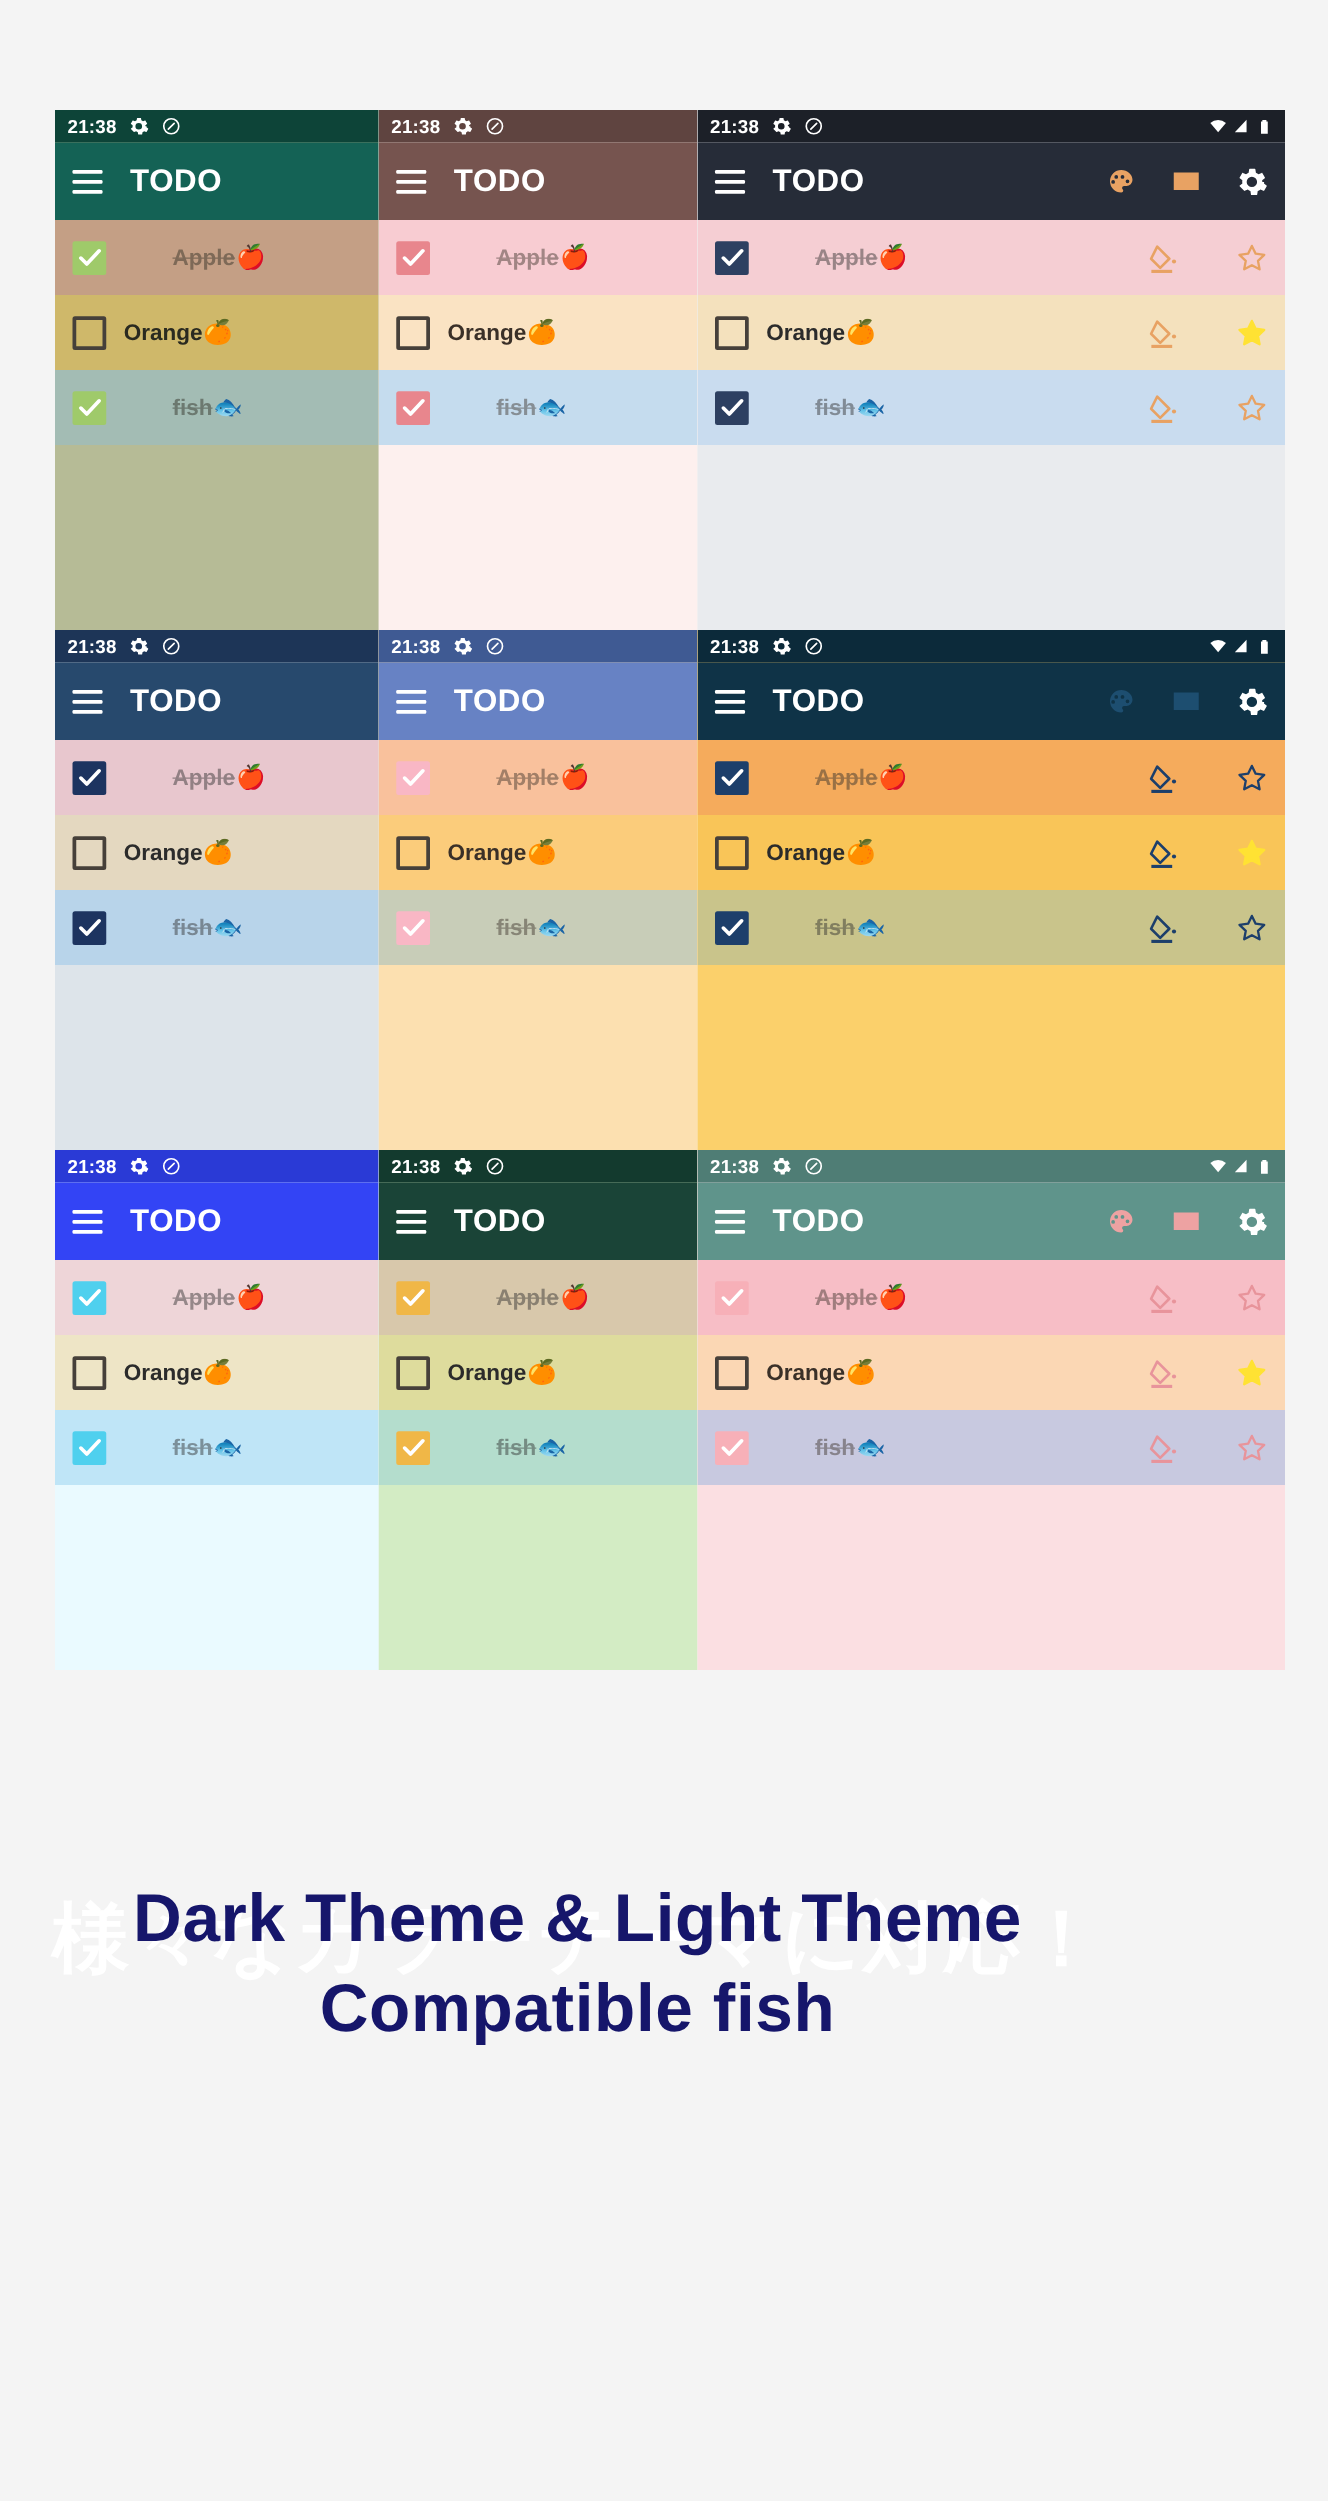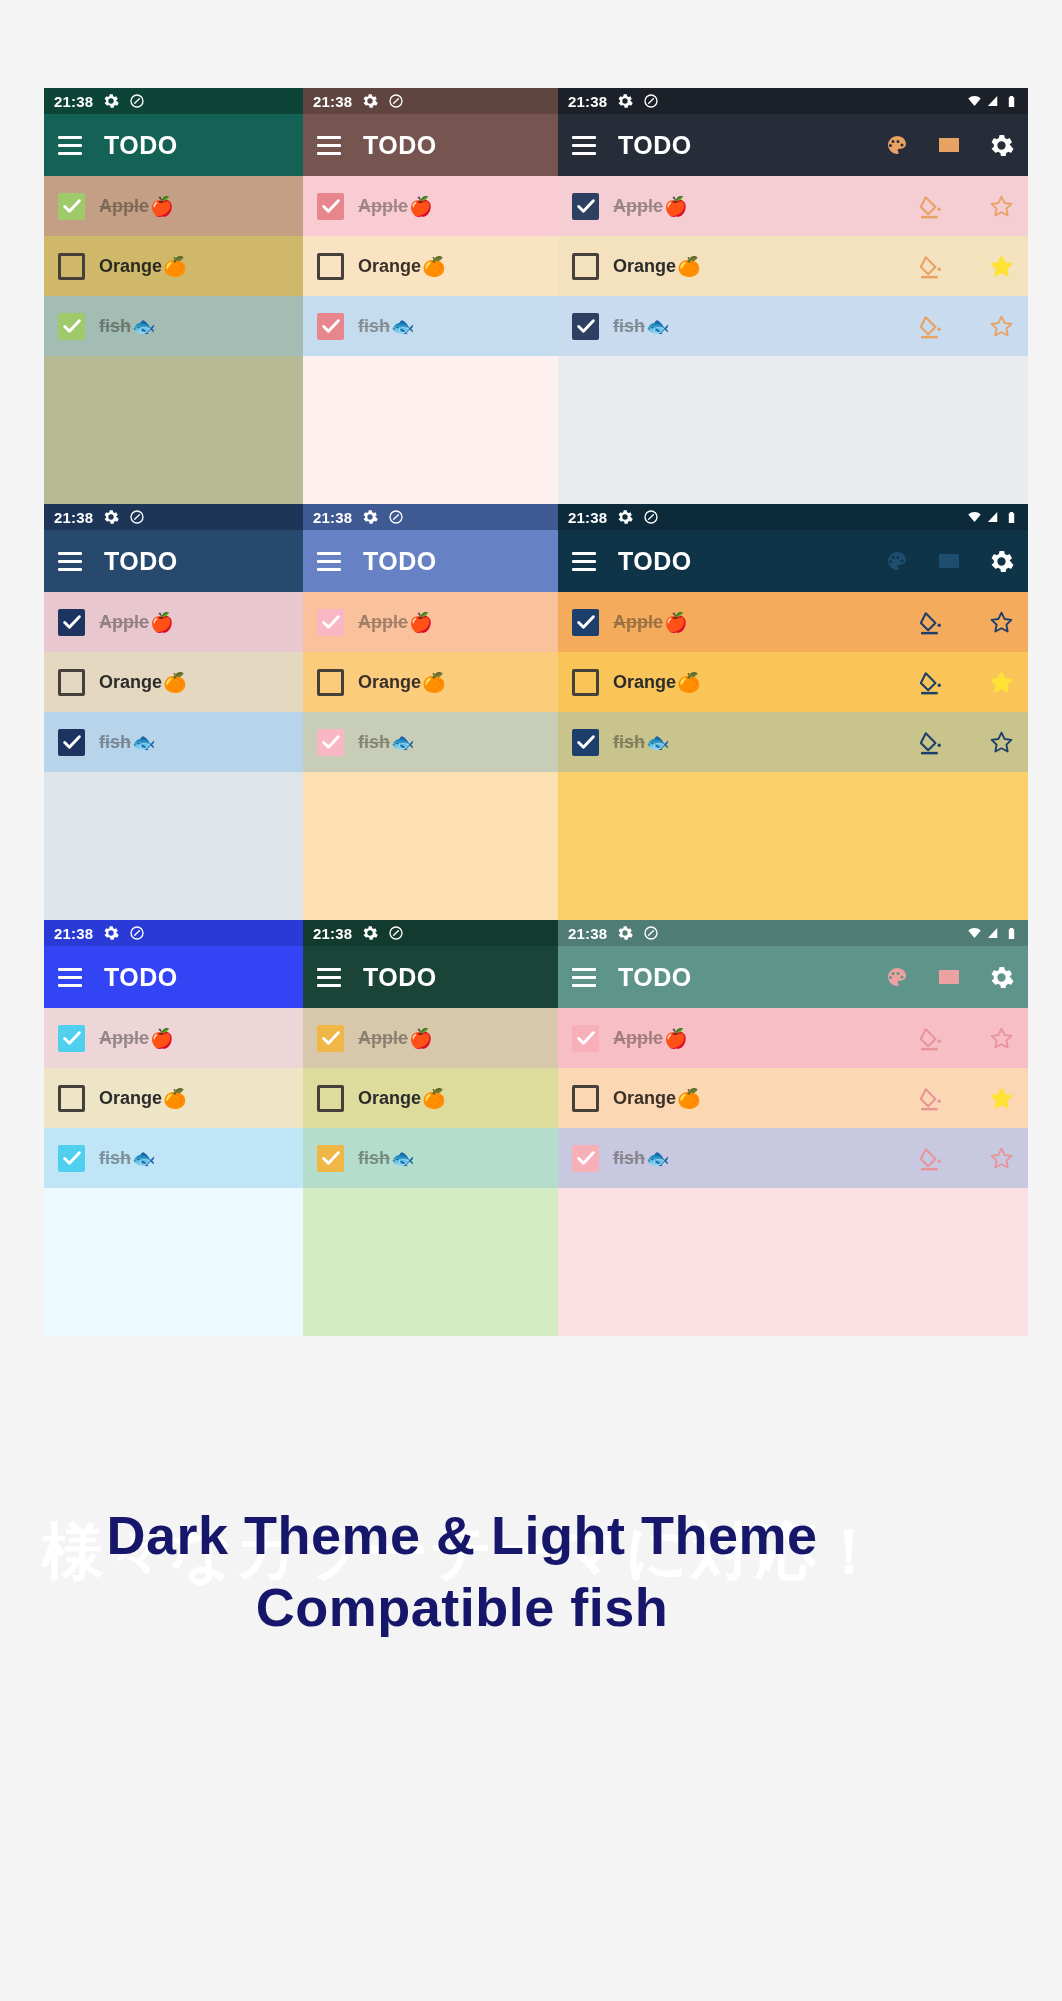--- a/index.html
+++ b/index.html
@@ -70,21 +70,21 @@
     border-radius: 2px;
   }
   .cb.unchecked { border: 3px solid #46403a; background: transparent; }
   .cb svg { width: 22px; height: 22px; }
   .todo-label {
     font-size: 18px; font-weight: 700;
     display: flex; align-items: center; gap: 1px;
     white-space: nowrap;
   }
   .todo-label .emj { font-size: 19px; }
-  .done .todo-text { text-decoration: line-through; opacity: .45; }
+  .done .todo-text { text-decoration: line-through; opacity: .45; margin-left: 39px; }
   .row-actions { margin-left: auto; display: flex; align-items: center; gap: 44px; }
   .row-actions .act { width: 26px; height: 26px; display: flex; align-items: center; justify-content: center; }
   .filler { flex: 1 1 auto; }
 
   
   .caption {
     position: absolute;
     left: 0; right: 0; top: 1500px;
     text-align: center;
     line-height: 1.22;

